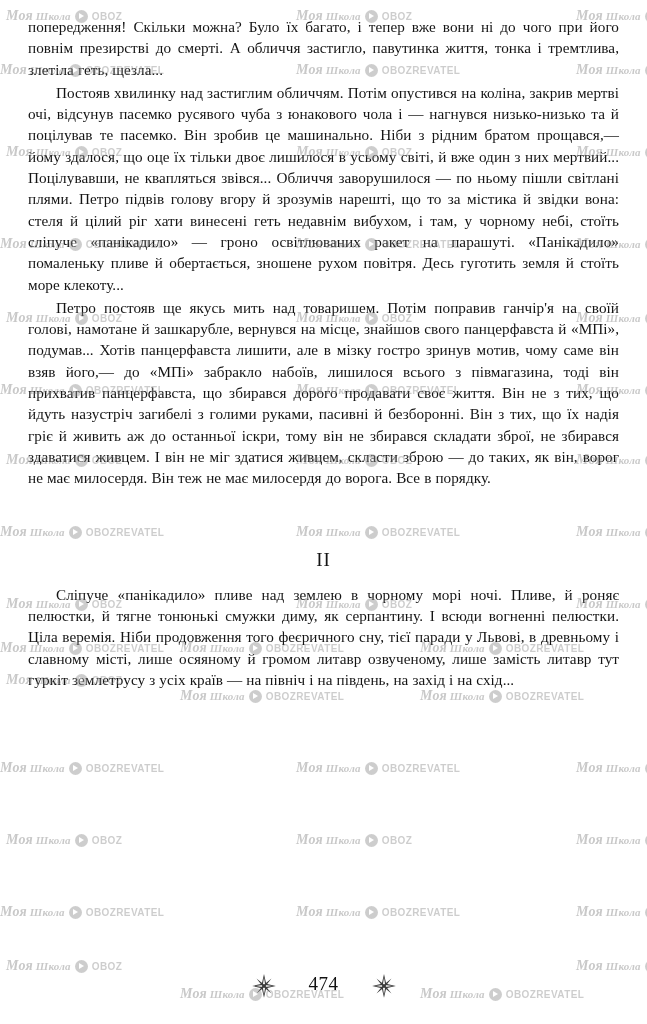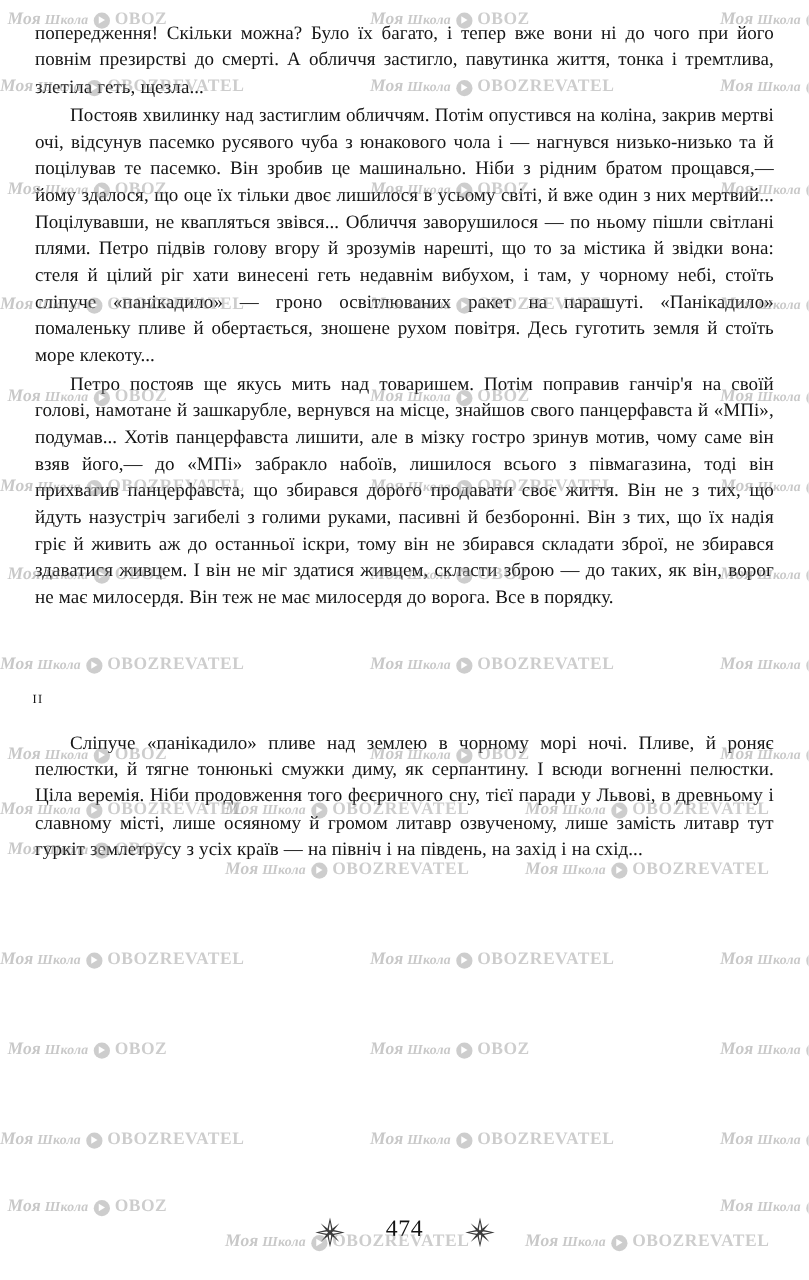--- a/index.html
+++ b/index.html
@@ -33,22 +33,22 @@
     word-spacing: 0.2px;
   }
   .para.indent {
     text-indent: 28px;
   }
   .para + .para {
     margin-top: 0px;
   }
 
   .section-number {
-    text-align: left;
-    font-size: 10px;
+    text-align: center;
+    font-size: 19px;
     line-height: 21.3px;
     margin: 24px 0 14px 0;
     letter-spacing: 1px;
   }
 
   .gap-before-section {
     height: 34px;
   }
 
   
@@ -111,23 +111,23 @@
   .wm-dot::after {
     content: "";
     position: absolute;
     left: 4.5px;
     top: 3px;
     border-left: 5px solid #ffffff;
     border-top: 3.5px solid transparent;
     border-bottom: 3.5px solid transparent;
   }
   .wm .wm-obo {
-    font-family: Liberation Serif, serif;
+    font-family: Liberation Sans, sans-serif;
     font-weight: bold;
-    font-size: 14px;
+    font-size: 10px;
     color: #8a8a8a;
     letter-spacing: 0.4px;
   }
 </style>
 </head>
 <body>
 
 <div class="page">
 
   <p class="para">попередження! Скільки можна? Було їх багато, і тепер вже вони ні до чого при його повнім презирстві до смерті. А обличчя застигло, павутинка життя, тонка і тремтлива, злетіла геть, щезла...</p>

